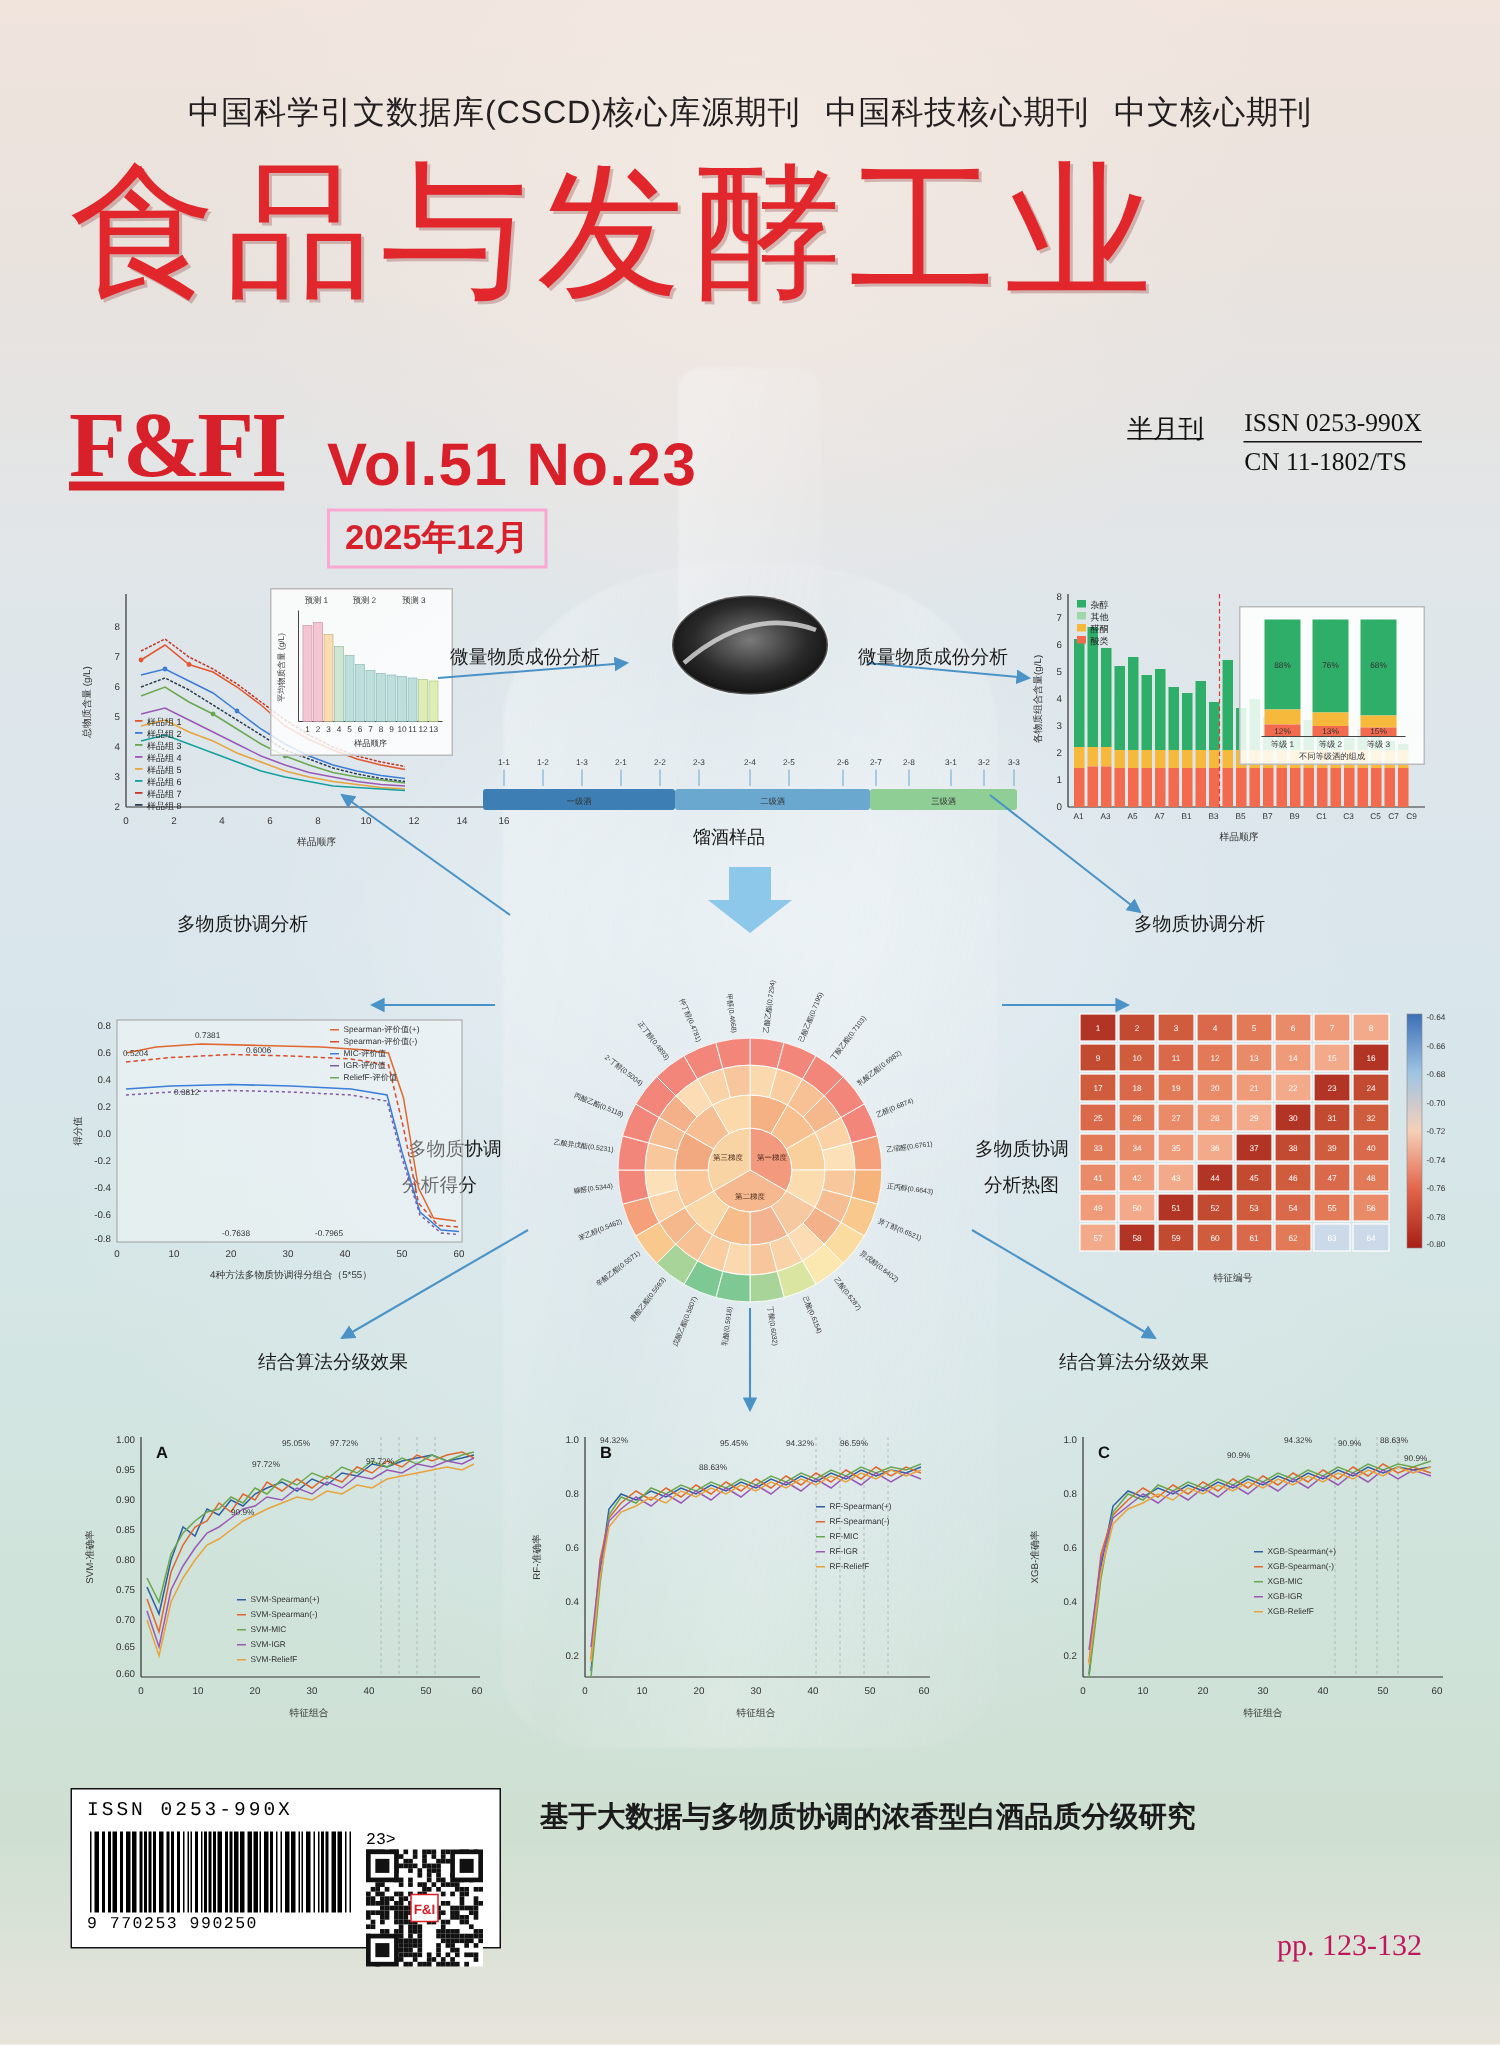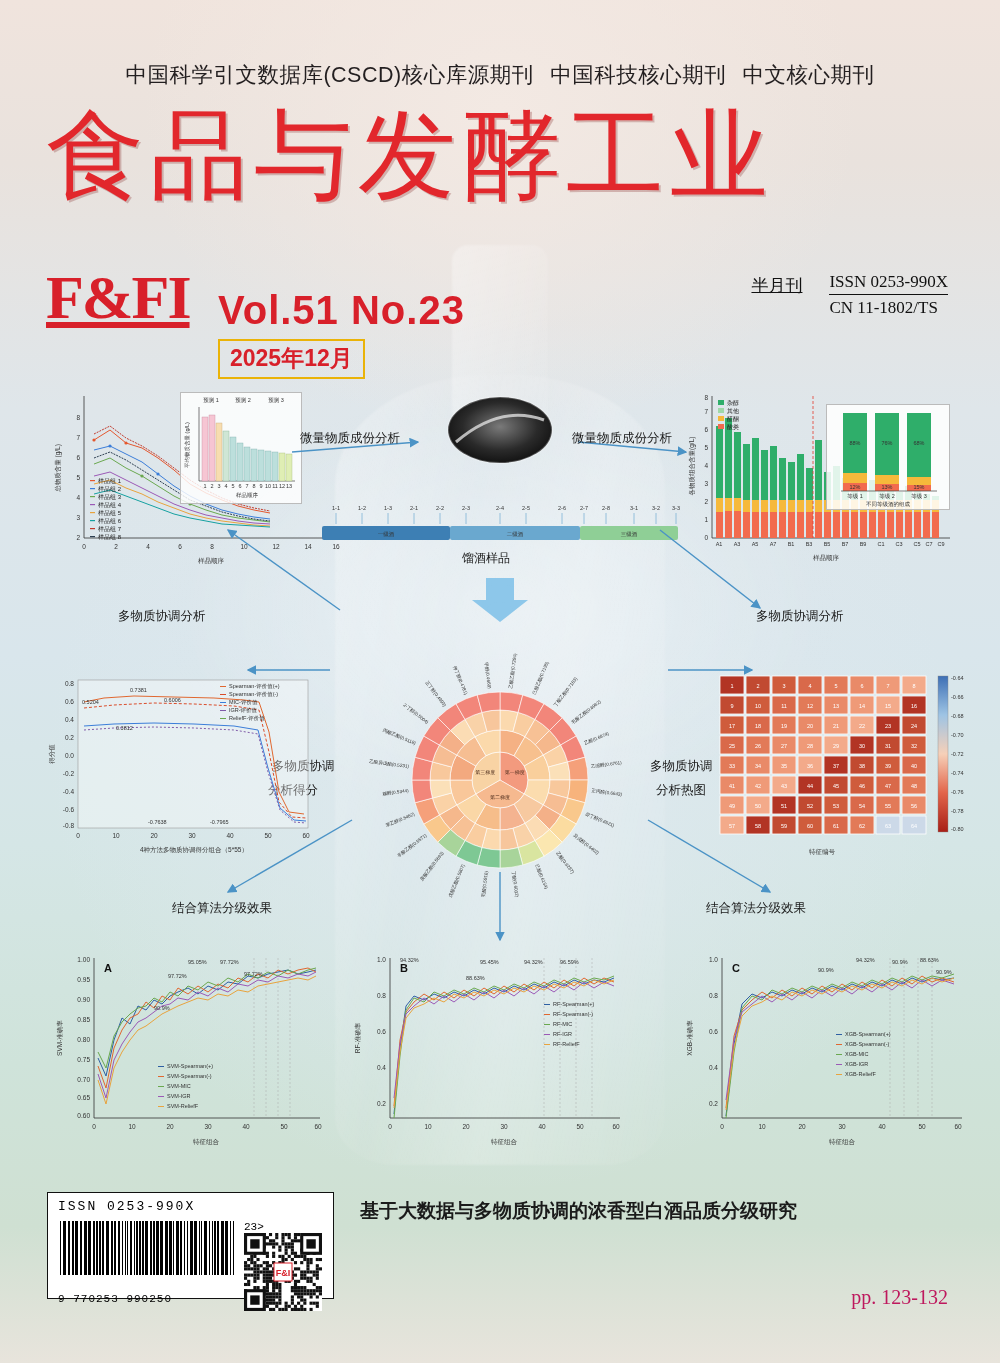--- a/index.html
+++ b/index.html
@@ -50,41 +50,41 @@
     font-size:29.5px;color:#2b2b2b;letter-spacing:1.6px;font-weight:500;
   }
   .ffi{
     position:absolute;left:46px;top:262px;
     font-family:"Liberation Serif","DejaVu Serif",serif;
     font-size:62px;font-weight:bold;color:#d8202a;letter-spacing:-2px;text-decoration:underline;
   }
   .volblock{position:absolute;left:218px;top:288px;}
   .volline{font-size:40px;font-weight:bold;color:#d8202a;letter-spacing:1px;}
   .dateline{
-    margin-top:6px;display:inline-block;border:2px solid #eab308;color:#d8202a;
+    margin-top:6px;display:inline-block;border:2px solid #f9a8d4;color:#d8202a;
     font-size:23px;font-weight:bold;padding:2px 10px 3px;
   }
   .issnblock{position:absolute;right:52px;top:272px;text-align:left;font-size:17px;color:#111;font-family:"Liberation Serif","DejaVu Serif",serif;}
   .issnblock .semi{position:absolute;left:-78px;top:2px;font-family:"Liberation Sans",sans-serif;font-size:17px;text-decoration:underline;}
   .issnblock .l1{border-bottom:1px solid #111;padding-bottom:2px;}
   .issnblock .l2{padding-top:3px;}
 
   
   .fig{position:absolute;background:rgba(255,255,255,.0);}
   .arrow-txt{position:absolute;font-size:12.5px;color:#1a1a1a;white-space:nowrap;}
   svg{display:block;overflow:visible;}
 
   
   .isbnbox{
     position:absolute;left:47px;top:1192px;width:285px;height:105px;
     border:1.5px solid #111;background:#fff;
   }
   .isbnbox .txt{position:absolute;left:10px;top:6px;font-family:"Liberation Mono","DejaVu Sans Mono",monospace;font-size:13px;letter-spacing:2px;}
   .barcode{position:absolute;left:10px;top:28px;width:180px;height:54px;}
-  .barnum{position:absolute;left:10px;top:84px;font-family:"Liberation Mono",monospace;font-size:11px;letter-spacing:1px;margin-top:16px;}
+  .barnum{position:absolute;left:10px;top:84px;font-family:"Liberation Mono",monospace;font-size:11px;letter-spacing:1px;}
   .issue23{position:absolute;left:196px;top:28px;font-family:"Liberation Mono",monospace;font-size:11px;}
   .qr{position:absolute;left:196px;top:40px;width:78px;height:78px;}
   .titlecn{
     position:absolute;left:360px;top:1198px;width:590px;
     font-size:19px;font-weight:bold;color:#1b1b1b;
   }
   .titleen{
     position:absolute;left:360px;top:1228px;width:560px;
     font-size:17px;color:#1b1b1b;line-height:1.5;
   }

